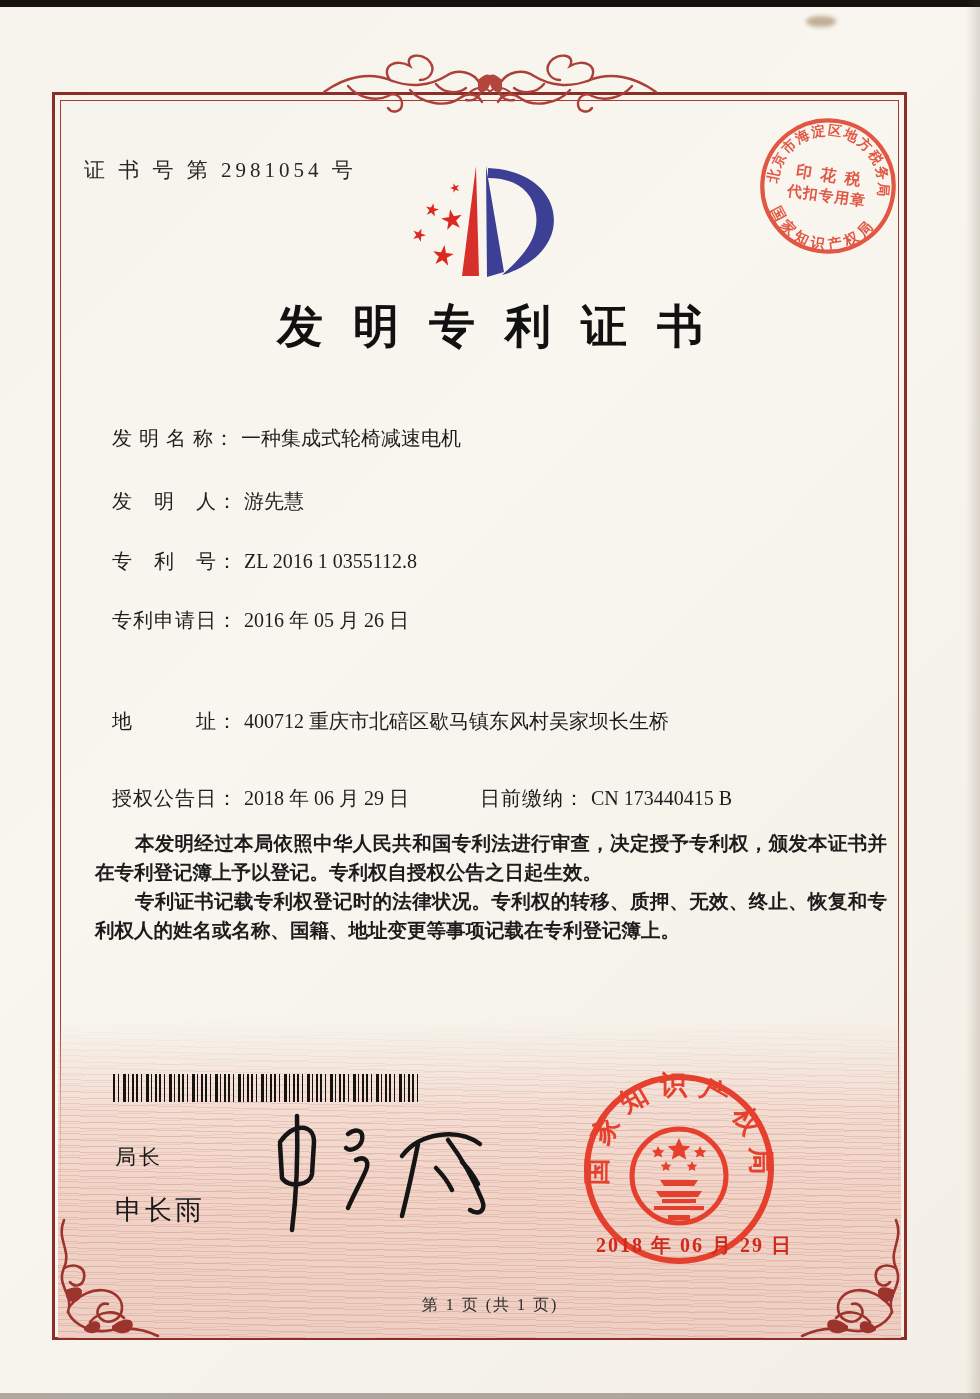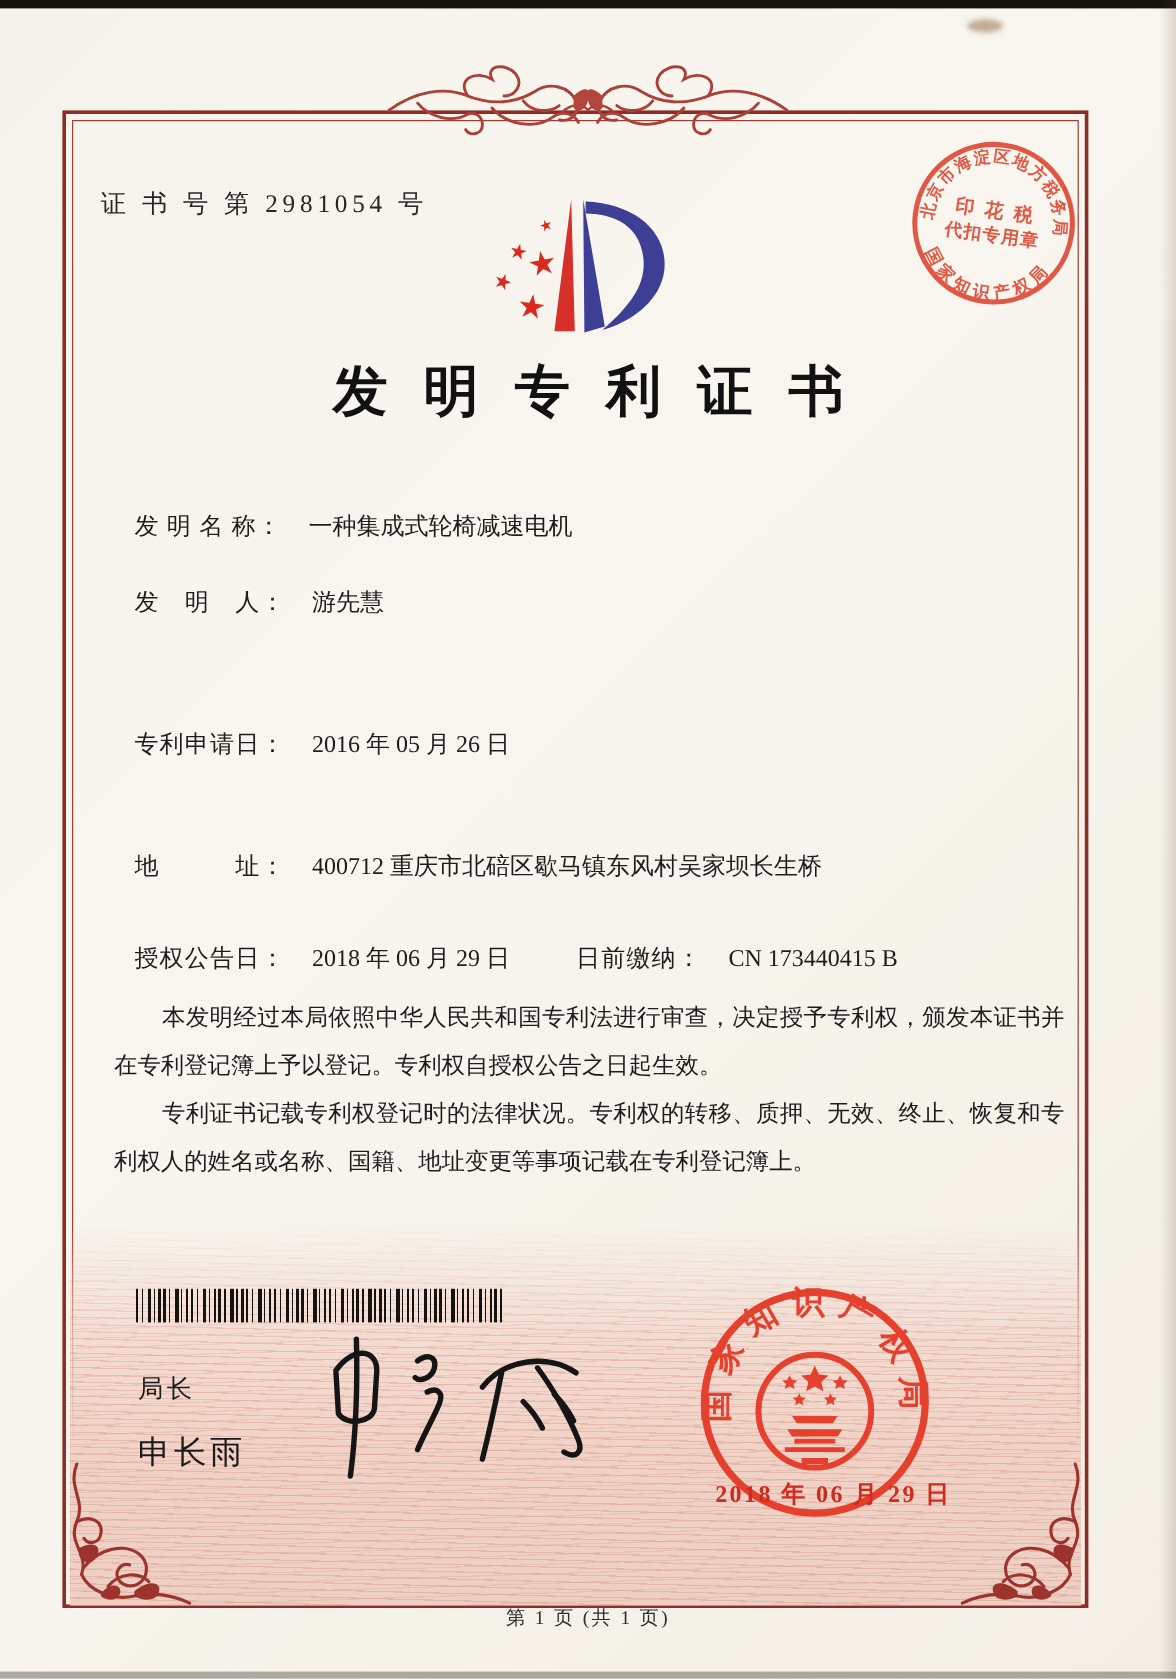--- a/index.html
+++ b/index.html
@@ -36,45 +36,45 @@
        repeating-linear-gradient(-1.8deg,rgba(198,122,104,.3) 0 1px,transparent 1px 8px);
      -webkit-mask-image:linear-gradient(to bottom,transparent 0,#000 110px);
      mask-image:linear-gradient(to bottom,transparent 0,#000 110px);}
 
   .cert-no{left:84px;top:156px;font-size:21px;letter-spacing:4px;color:#262626;}
   .title{left:0;top:296px;width:980px;text-align:center;font-size:46px;font-weight:600;
      color:#111;letter-spacing:30px;text-indent:30px;}
 
   .frow{left:112px;font-size:20px;color:#1d1d1d;white-space:nowrap;}
   .flabel{letter-spacing:1px;}
-  .fvalue{margin-left:22px;}
+  .fvalue{margin-left:6px;}
   .grant-col{position:absolute;left:368px;top:0;}
 
-  .paras{left:95px;top:829px;width:792px;font-size:19.5px;line-height:40px;
-     color:#1c1c1c;text-align:justify;}
+  .paras{left:95px;top:829px;width:792px;font-size:19.5px;line-height:29px;
+     color:#1c1c1c;text-align:justify;font-weight:bold;}
   .paras p{margin:0;text-indent:2.05em;}
 
   .barcode{left:113px;top:1074px;width:306px;height:28px;background:
     repeating-linear-gradient(90deg,#15120f 0 2px,transparent 2px 5px,#15120f 5px 6px,
       transparent 6px 10px,#15120f 10px 13px,transparent 13px 15px,#15120f 15px 16px,
       transparent 16px 19px,#15120f 19px 21px,transparent 21px 23px);}
 
   .signer-title{left:115px;top:1143px;font-size:21px;color:#1a1a1a;letter-spacing:3px;
      font-family:Liberation Serif, serif;}
   .signer-name{left:115px;top:1192px;font-size:27px;color:#1a1a1a;letter-spacing:3px;
      font-family:Liberation Sans, sans-serif;}
   .signature{left:252px;top:1104px;}
 
   .seal{left:580px;top:1070px;opacity:.96;}
   .seal-date{left:596px;top:1232px;font-size:20px;font-weight:bold;color:#d02a1d;
      letter-spacing:2px;white-space:nowrap;}
   .tax-stamp{left:738px;top:96px;opacity:.92;}
 
   .footer{left:0;top:1295px;width:980px;text-align:center;font-size:16px;
-     color:#2d2d2d;letter-spacing:2px;margin-top:43px;}
+     color:#2d2d2d;letter-spacing:2px;}
 </style>
 </head>
 <body>
 
 <div class="page">
 
   <div class="abs photo-top"></div>
   <div class="abs photo-right"></div>
   <div class="abs photo-bottom"></div>
   <div class="abs smudge"></div>
@@ -167,20 +167,23 @@
     </g>
   </svg>
 
   <div class="abs title">发明专利证书</div>
 
   <div class="abs frow" style="top:425px;">
     <span class="flabel">发 明 名 称：</span><span class="fvalue">一种集成式轮椅减速电机</span>
   </div>
   <div class="abs frow" style="top:488px;">
     <span class="flabel">发　明　人：</span><span class="fvalue">游先慧</span>
+  </div>
+  <div class="abs frow" style="top:548px;">
+    <span class="flabel">专　利　号：</span><span class="fvalue">ZL 2016 1 0355112.8</span>
   </div>
   <div class="abs frow" style="top:607px;">
     <span class="flabel">专利申请日：</span><span class="fvalue">2016 年 05 月 26 日</span>
   </div>
   <div class="abs frow" style="top:708px;">
     <span class="flabel">地　　　址：</span><span class="fvalue">400712 重庆市北碚区歇马镇东风村吴家坝长生桥</span>
   </div>
   <div class="abs frow" style="top:785px;">
     <span class="flabel">授权公告日：</span><span class="fvalue">2018 年 06 月 29 日</span>
     <span class="grant-col">

